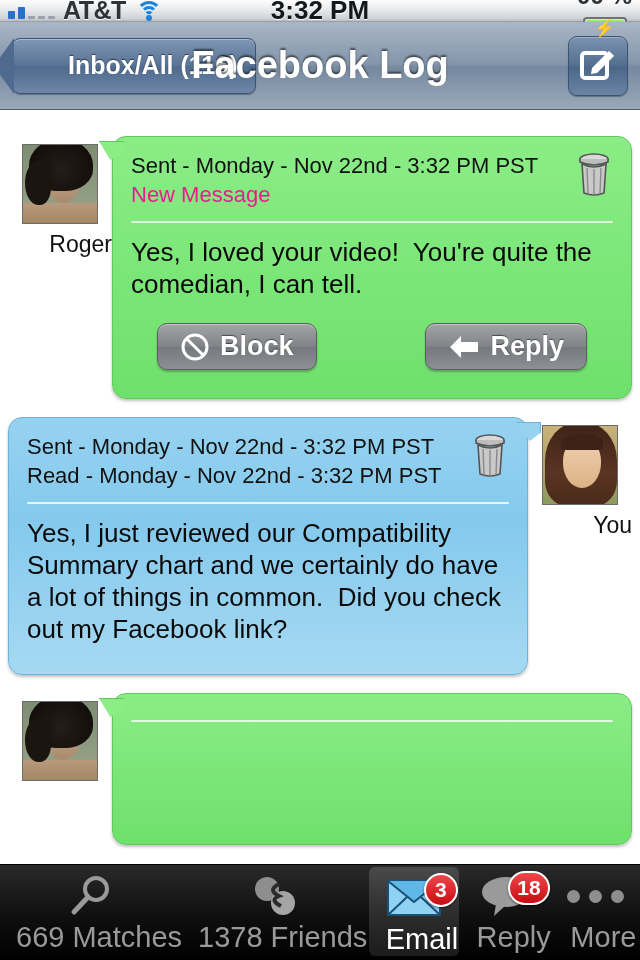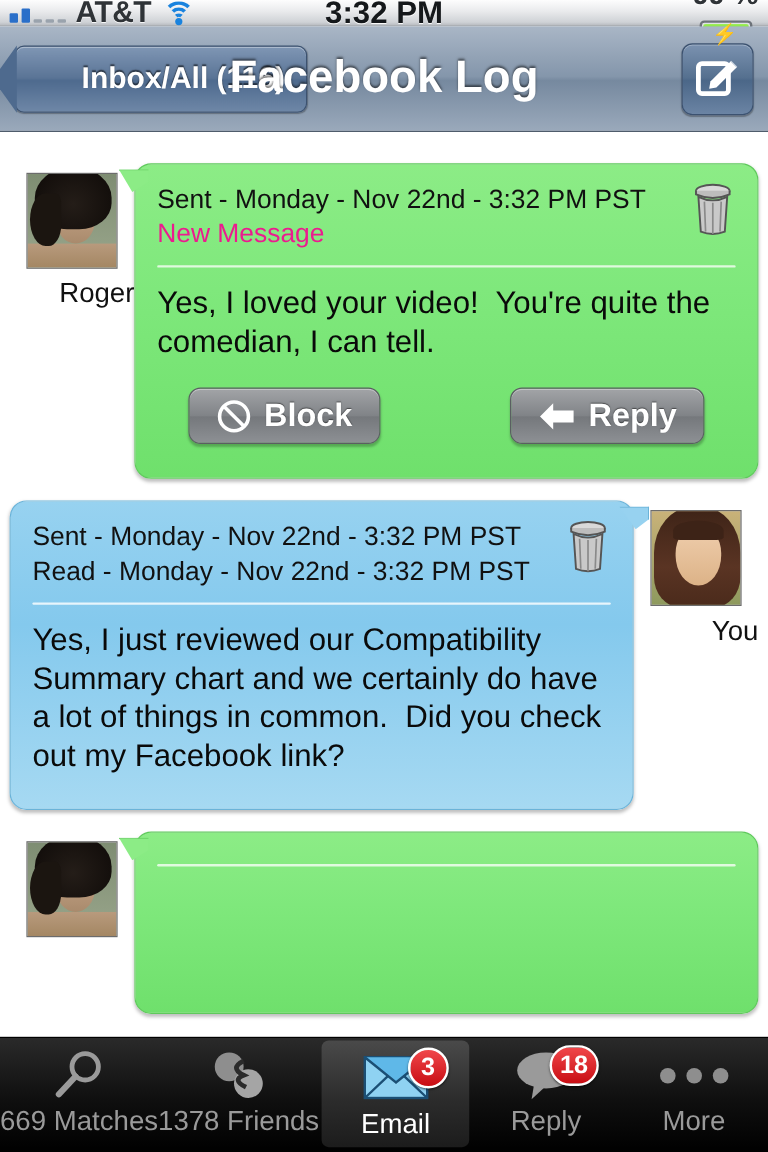--- a/index.html
+++ b/index.html
@@ -229,21 +229,21 @@
   .tab {
     position: relative; flex: 1; display: flex; flex-direction: column;
     align-items: center; justify-content: flex-start; padding-top: 8px;
   }
   .tab.active {
     background: linear-gradient(to bottom, #4a4a4a 0%, #2c2c2c 55%, #1c1c1c 100%);
     border-radius: 6px; margin: 2px 2px 4px 2px;
   }
   .tabicon { height: 46px; display: flex; align-items: center; justify-content: center; position: relative; }
   .tablabel {
-    font-size: 23px; color: #9a9a9a; margin-top: 2px; white-space: nowrap;
+    font-size: 29px; color: #9a9a9a; margin-top: 2px; white-space: nowrap; margin-left: 16px;
   }
   .tab.active .tablabel { color: #ffffff; font-weight: normal; }
   .badge {
     position: absolute; top: -2px; right: -16px;
     min-width: 34px; height: 34px; padding: 0 7px;
     background: linear-gradient(to bottom, #f0474a, #c80d13);
     border: 2px solid #fff; border-radius: 17px;
     display: flex; align-items: center; justify-content: center;
     font-size: 21px; font-weight: bold; color: #fff;
     box-shadow: 0 1px 2px rgba(0,0,0,.6);

